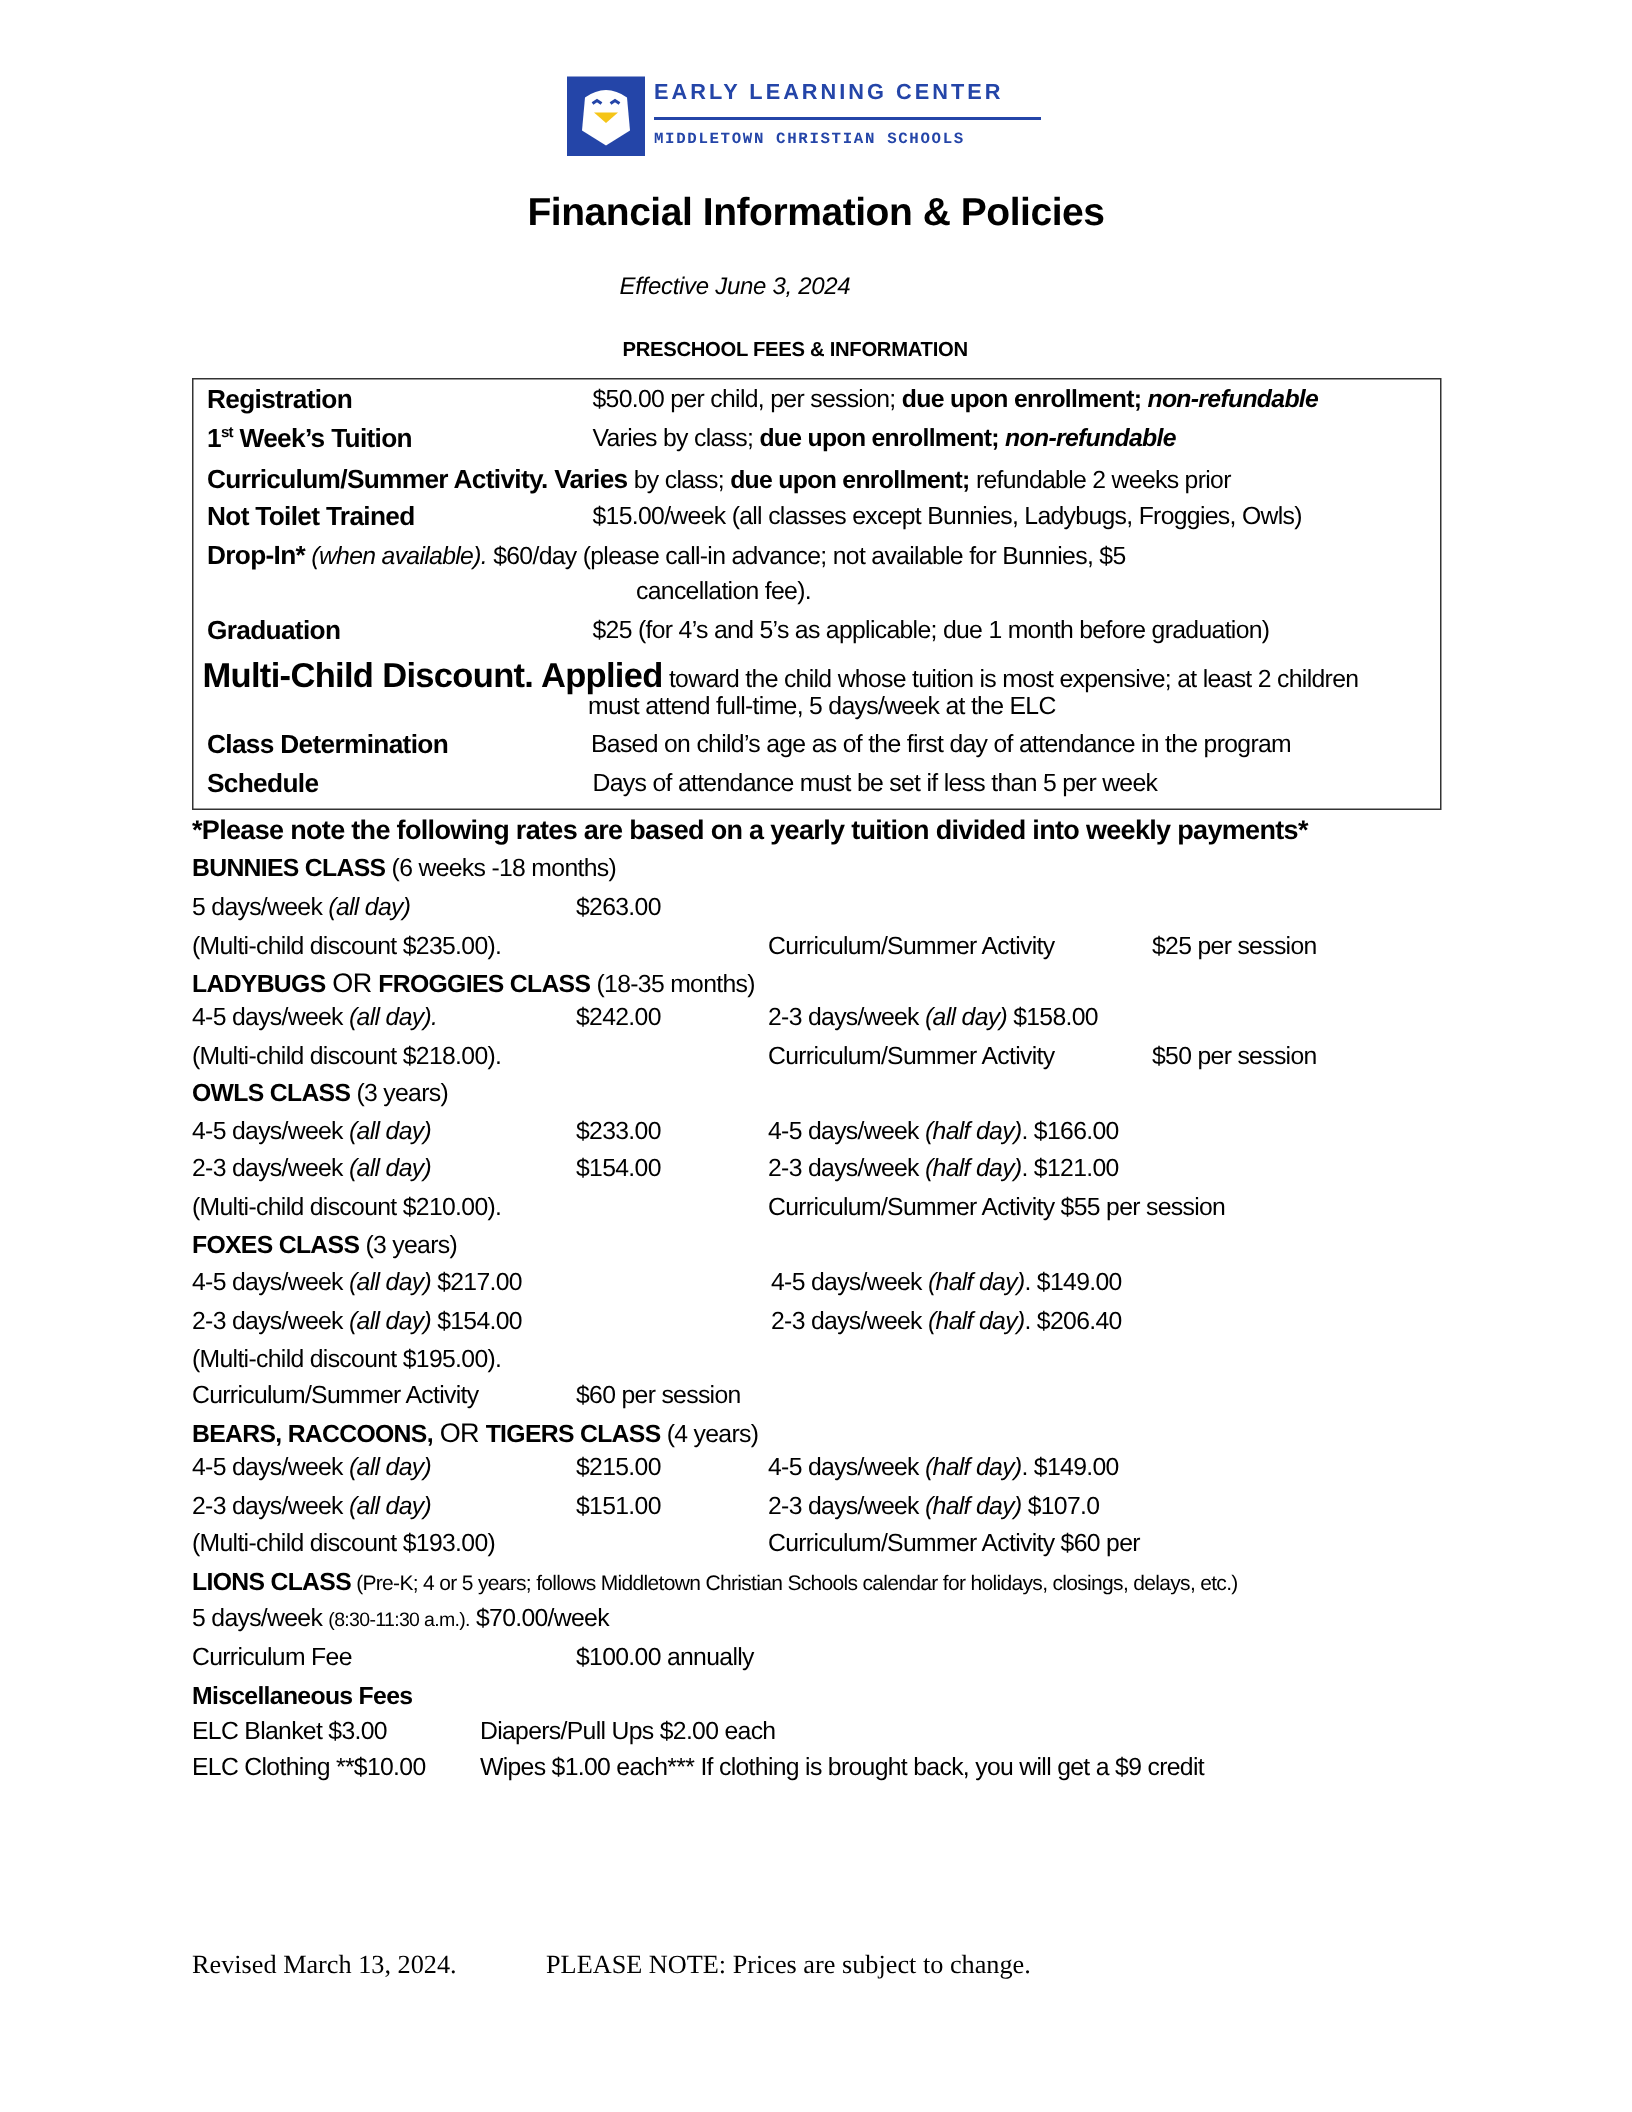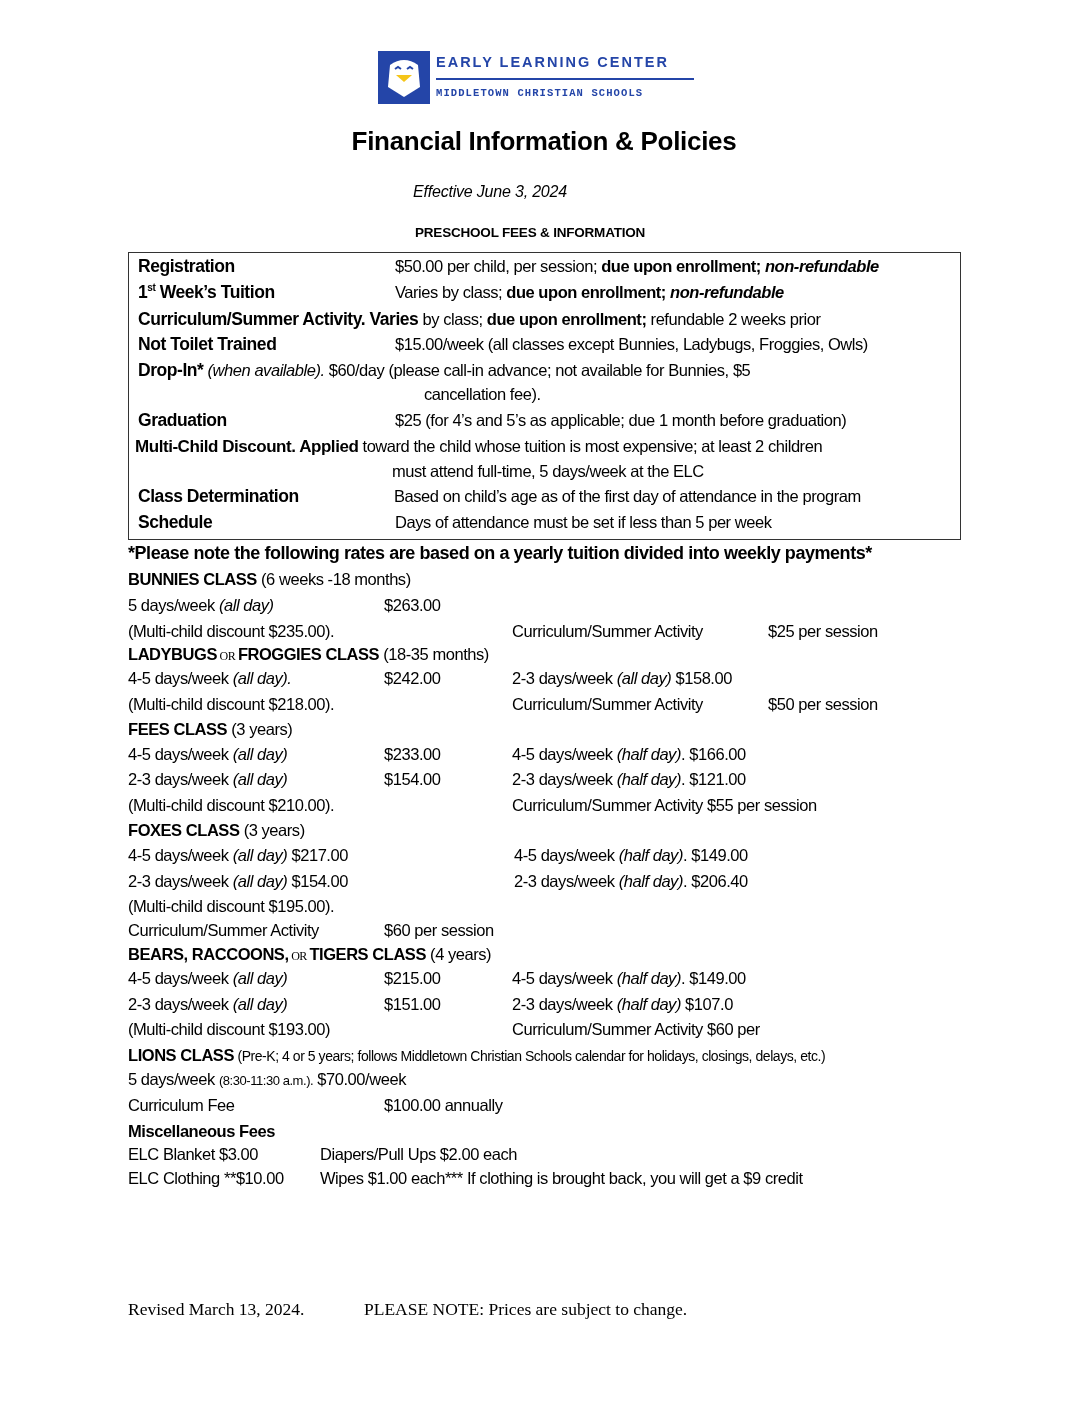--- a/index.html
+++ b/index.html
@@ -3,21 +3,21 @@
 <meta charset="utf-8">
 <style>
   html, body { margin:0; padding:0; background:#fff; }
   body { width:1088px; height:1408px; position:relative; overflow:hidden;
          font-family:"Liberation Sans", sans-serif; color:#000; }
   .abs { position:absolute; white-space:nowrap; }
   .c { font-family:"Liberation Sans", sans-serif; font-size:16.5px; letter-spacing:-0.45px; }
   .b { font-weight:bold; }
   .i { font-style:italic; }
   .sm { font-size:13px; }
-  .cap { font-size:12px;font-family:Liberation Serif, serif; }
+  .cap { font-size:18px; }
 
   
   .logo { position:absolute; left:378px; top:51px; width:316px; height:53px; }
   .logo-box { position:absolute; left:0; top:0; width:52px; height:53px; background:#2445a8; }
   .logo-line1 { position:absolute; left:58px; top:3px; font-size:14.5px; font-weight:bold;
                 color:#2445a8; letter-spacing:2px; }
   .logo-rule { position:absolute; left:58px; top:27px; width:258px; height:2px; background:#2445a8; }
   .logo-line2 { position:absolute; left:58px; top:36px; font-size:10.5px; font-weight:bold;
                 color:#2445a8; letter-spacing:1.1px;font-family:Liberation Mono, monospace; }
 
@@ -62,21 +62,21 @@
 
 <div class="abs c b" style="left:138px;top:334px;font-size:17.5px">Not Toilet Trained</div>
 <div class="abs c" style="left:395px;top:335px">$15.00/week (all classes except Bunnies, Ladybugs, Froggies, Owls)</div>
 
 <div class="abs c" style="left:138px;top:360px"><span class="b" style="font-size:17.5px">Drop-In*</span><span class="i"> (when available).</span><span> $60/day (please call-in advance; not available for Bunnies, $5</span></div>
 <div class="abs c" style="left:424px;top:385px">cancellation fee).</div>
 
 <div class="abs c b" style="left:138px;top:410px;font-size:17.5px">Graduation</div>
 <div class="abs c" style="left:395px;top:411px">$25 (for 4’s and 5’s as applicable; due 1 month before graduation)</div>
 
-<div class="abs c" style="left:135px;top:437px"><span class="b" style="font-size:17px">Multi-Child Discount. Applied</span><span> toward the child whose tuition is most expensive; at least 2 children</span></div>
+<div class="abs c" style="left:135px;top:437px"><span class="b" style="font-size:23px">Multi-Child Discount. Applied</span><span> toward the child whose tuition is most expensive; at least 2 children</span></div>
 <div class="abs c" style="left:392px;top:462px">must attend full-time, 5 days/week at the ELC</div>
 
 <div class="abs c b" style="left:138px;top:486px;font-size:17.5px">Class Determination</div>
 <div class="abs c" style="left:394px;top:487px">Based on child’s age as of the first day of attendance in the program</div>
 
 <div class="abs c b" style="left:138px;top:512px;font-size:17.5px">Schedule</div>
 <div class="abs c" style="left:395px;top:513px">Days of attendance must be set if less than 5 per week</div>
 
 <div class="abs c b" style="left:128px;top:543px;font-size:18px">*Please note the following rates are based on a yearly tuition divided into weekly payments*</div>
 
@@ -88,21 +88,21 @@
 <div class="abs c" style="left:768px;top:622px">$25 per session</div>
 
 <div class="abs c" style="left:128px;top:645px"><span class="b">LADYBUGS</span><span class="cap"> OR </span><span class="b">FROGGIES CLASS</span><span> (18-35 months)</span></div>
 <div class="abs c" style="left:128px;top:669px"><span>4-5 days/week </span><span class="i">(all day).</span></div>
 <div class="abs c" style="left:384px;top:669px">$242.00</div>
 <div class="abs c" style="left:512px;top:669px"><span>2-3 days/week </span><span class="i">(all day)</span><span> $158.00</span></div>
 <div class="abs c" style="left:128px;top:695px">(Multi-child discount $218.00).</div>
 <div class="abs c" style="left:512px;top:695px">Curriculum/Summer Activity</div>
 <div class="abs c" style="left:768px;top:695px">$50 per session</div>
 
-<div class="abs c" style="left:128px;top:720px"><span class="b">FEES CLASS</span><span> (3 years)</span></div>
+<div class="abs c" style="left:128px;top:720px"><span class="b">OWLS CLASS</span><span> (3 years)</span></div>
 <div class="abs c" style="left:128px;top:745px"><span>4-5 days/week </span><span class="i">(all day)</span></div>
 <div class="abs c" style="left:384px;top:745px">$233.00</div>
 <div class="abs c" style="left:512px;top:745px"><span>4-5 days/week </span><span class="i">(half day)</span><span>. $166.00</span></div>
 <div class="abs c" style="left:128px;top:770px"><span>2-3 days/week </span><span class="i">(all day)</span></div>
 <div class="abs c" style="left:384px;top:770px">$154.00</div>
 <div class="abs c" style="left:512px;top:770px"><span>2-3 days/week </span><span class="i">(half day)</span><span>. $121.00</span></div>
 <div class="abs c" style="left:128px;top:796px">(Multi-child discount $210.00).</div>
 <div class="abs c" style="left:512px;top:796px">Curriculum/Summer Activity $55 per session</div>
 
 <div class="abs c" style="left:128px;top:821px"><span class="b">FOXES CLASS</span><span> (3 years)</span></div>

